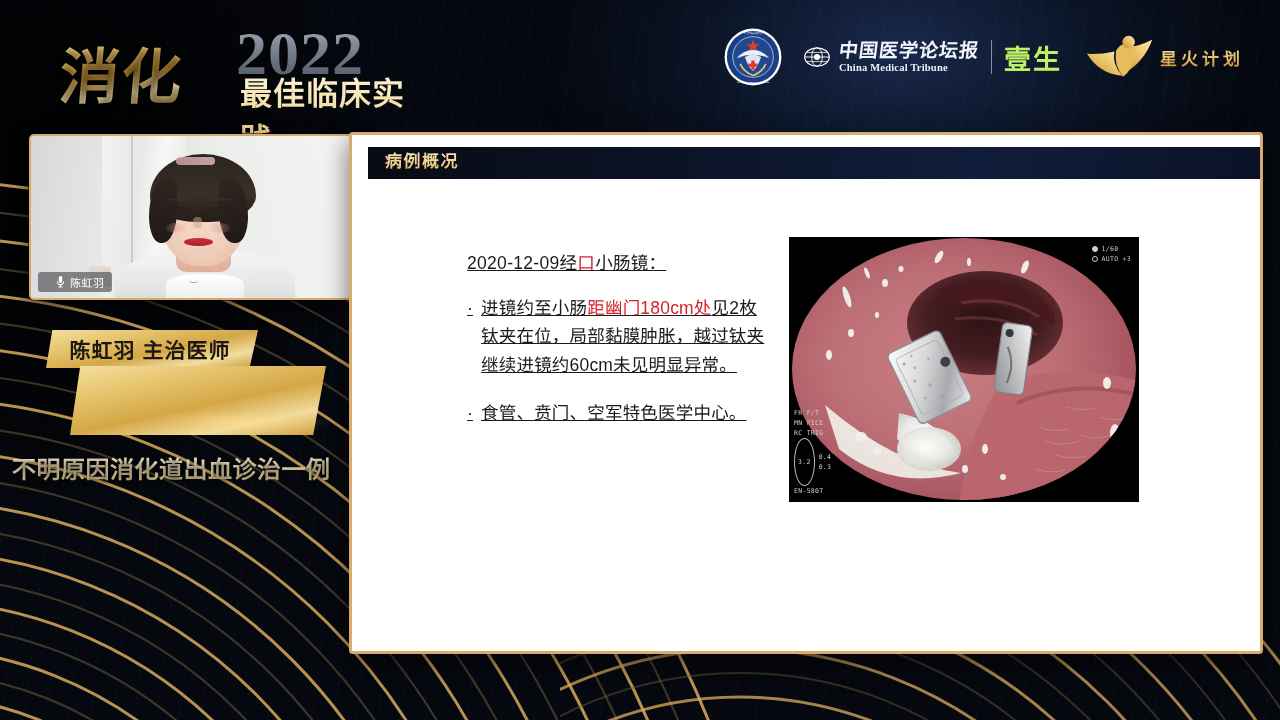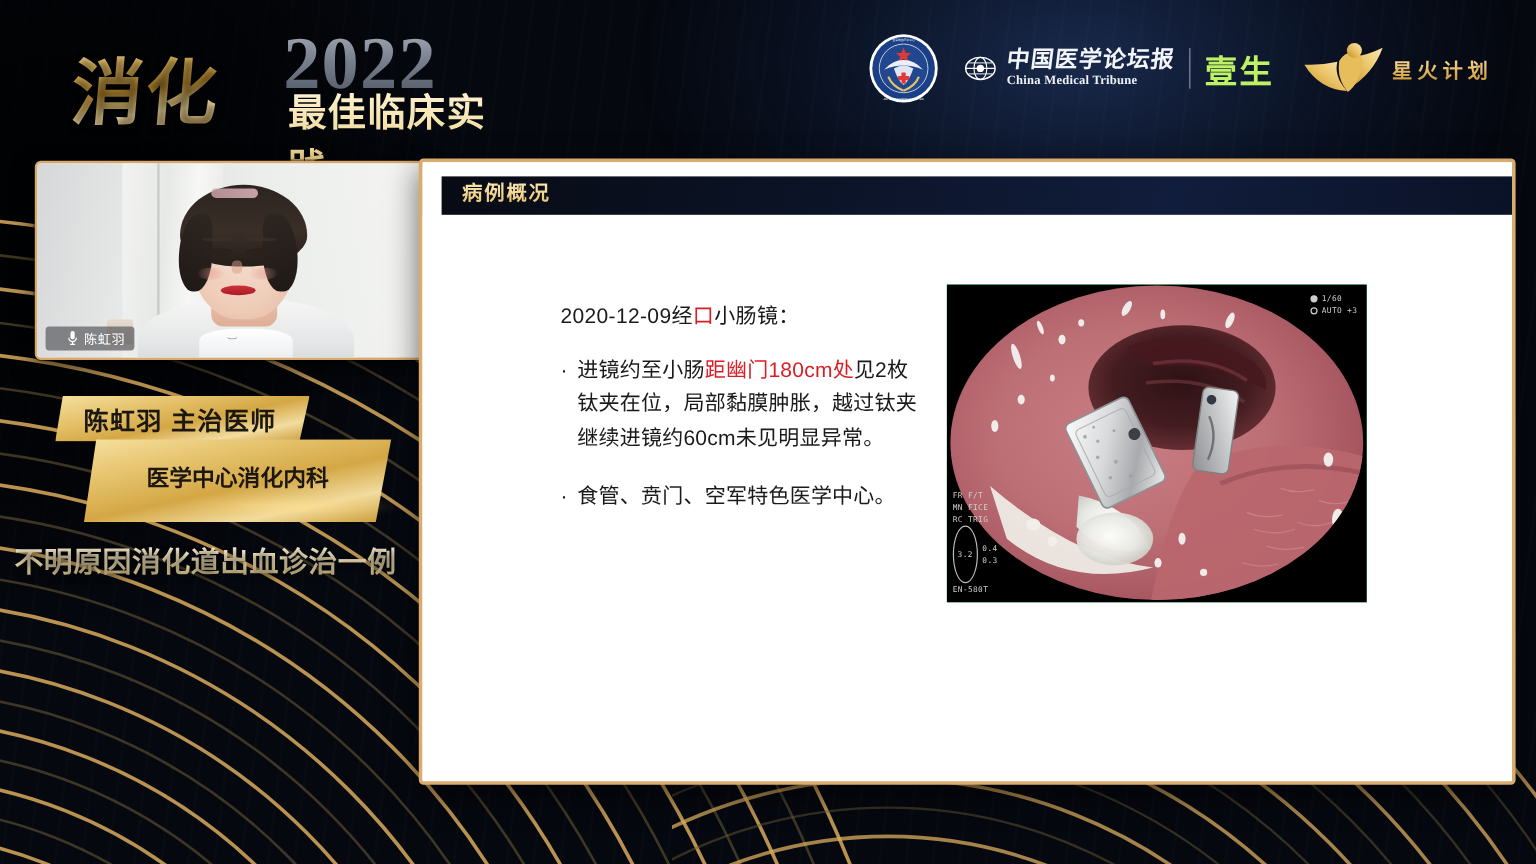--- a/index.html
+++ b/index.html
@@ -210,31 +210,31 @@
     display:flex;margin-top:12px;
   }
   .slide-head-title{
     margin-left:17px;font-size:17px;font-weight:bold;letter-spacing:1.5px;
     color:transparent;
     background:linear-gradient(180deg,#fdeec4 0%,#ecc978 48%,#d2a94f 100%);
     -webkit-background-clip:text;background-clip:text;
   }
   .slide-body{position:absolute;left:0;top:44px;right:0;bottom:0;background:#fff;}
 
-  .s-text{position:absolute;left:115px;top:72px;width:300px;color:#1a1a1a;}
+  .s-text{position:absolute;left:115px;top:72px;width:300px;color:#1a1a1a;text-decoration:underline;}
   .s-lead{font-size:17.5px;line-height:1.4;margin-bottom:18px;letter-spacing:.3px;}
   .s-hl{color:#d81f26;}
   .s-item{display:flex;gap:8px;margin-bottom:20px;font-size:17.5px;line-height:1.63;letter-spacing:.2px;}
   .s-bullet{flex:0 0 auto;line-height:1.63;}
   .s-item-txt{flex:1 1 auto;}
 
   
   .endo{
     position:absolute;left:437px;top:58px;width:350px;height:265px;
-    background:#15803d;overflow:hidden;
+    background:#4c1d95;overflow:hidden;
   }
   .endo svg{position:absolute;inset:0;width:100%;height:100%;}
   .endo-ovl{position:absolute;color:#cfcfcf;font-family:"DejaVu Sans Mono","Liberation Mono",monospace;
     font-size:6.5px;line-height:1.55;letter-spacing:.3px;}
   .endo-tl{right:8px;top:7px;text-align:left;}
   .endo-bl{left:5px;bottom:6px;}
   .endo-ring{display:inline-block;border:1px solid #bdbdbd;border-radius:50%;padding:18px 3px;}
   .endo-row{display:flex;align-items:center;gap:4px;}
   .endo-dot{display:inline-block;width:4px;height:4px;border-radius:50%;border:1px solid #cfcfcf;}
   .endo-dot.f{background:#cfcfcf;}
@@ -416,21 +416,20 @@
       </span>
       <span class="cam-badge-name">陈虹羽</span>
     </div>
   </div>
 
   <div class="plaque-wrap">
     <div class="plaque plaque-1">
       <span>陈虹羽 主治医师</span>
     </div>
     <div class="plaque plaque-2">
-      <span>医学中心消化内科</span>
     </div>
     <div class="plaque-glow"></div>
   </div>
 
   <div class="talk">
     <div>不明原因消化道出血诊治一例</div>
   </div>
 
   <div class="slide-base"></div>
   <div class="slide">

